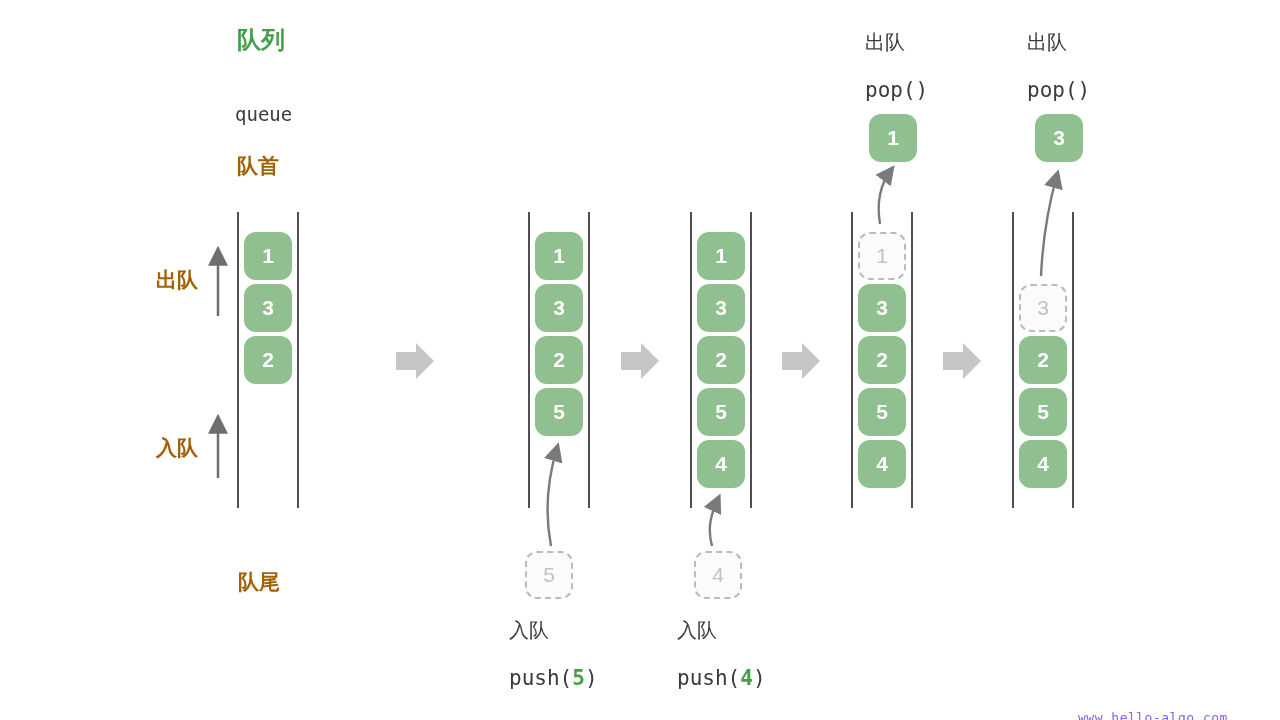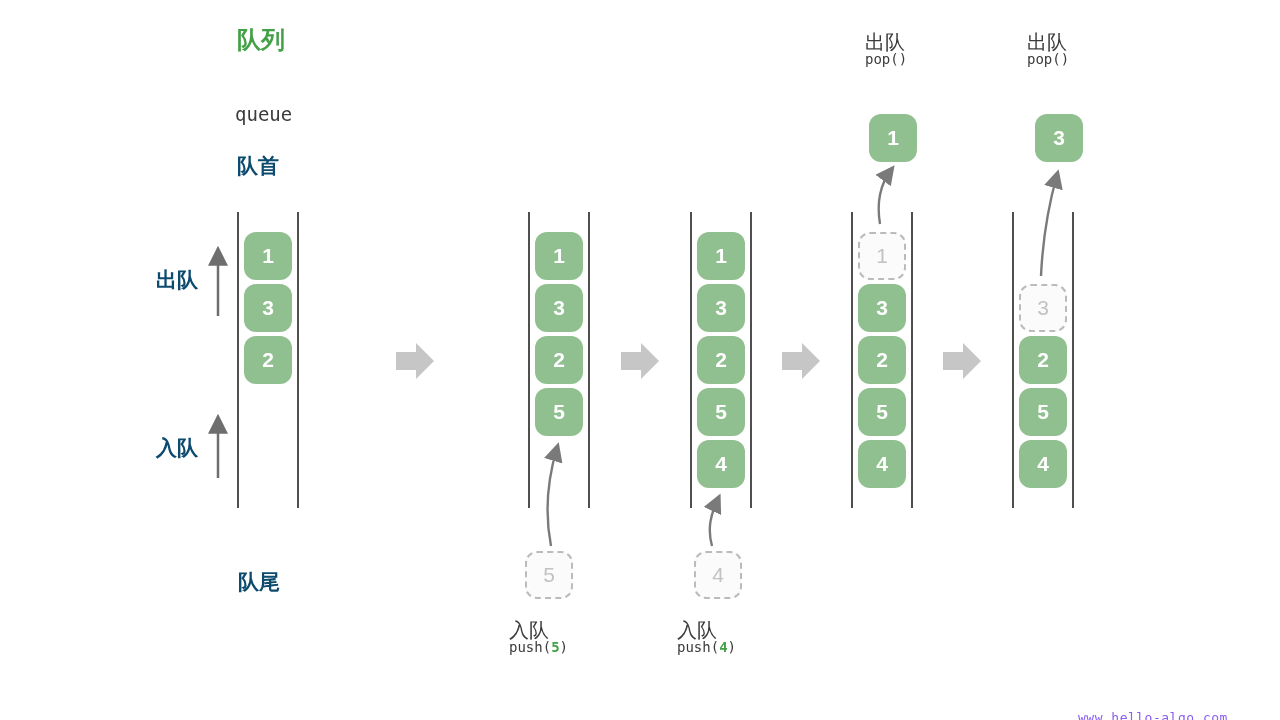--- a/index.html
+++ b/index.html
@@ -4,23 +4,23 @@
 <style>
   html,body{margin:0;padding:0;background:#ffffff;}
   .canvas{
     position:relative;width:1280px;height:720px;background:#ffffff;
     font-family:"Liberation Sans",sans-serif;overflow:hidden;color:#3b3b3b;
   }
   .abs{position:absolute;}
   .mono{font-family:"DejaVu Sans Mono",monospace;margin-top:33px;}
   .title-zh{font-size:24px;font-weight:bold;color:#43a047;}
   .title-en{font-size:19px;color:#3b3b3b;}
-  .side-label{font-size:21px;font-weight:bold;color:#0c4a6e;}
+  .side-label{font-size:21px;font-weight:bold;color:#a16207;}
   .op-label{font-size:20px;color:#3b3b3b;line-height:1;}
-  .op-code{font-size:14px;color:#3b3b3b;margin-top:0;line-height:1;}
+  .op-code{font-size:21px;color:#3b3b3b;margin-top:28px;line-height:1;}
   .op-arg{color:#43a047;font-weight:bold;}
   .vline{position:absolute;width:2px;background:#4f4f4f;}
   .qbox{
     position:absolute;width:48px;height:48px;border-radius:12px;
     background:#90bf90;color:#ffffff;font-size:21px;font-weight:bold;
     display:flex;align-items:center;justify-content:center;box-sizing:border-box;
   }
   .qbox.dashed{
     background:#fbfbfb;border:2px dashed #bbbbbb;color:#c2c2c2;font-weight:normal;
   }

